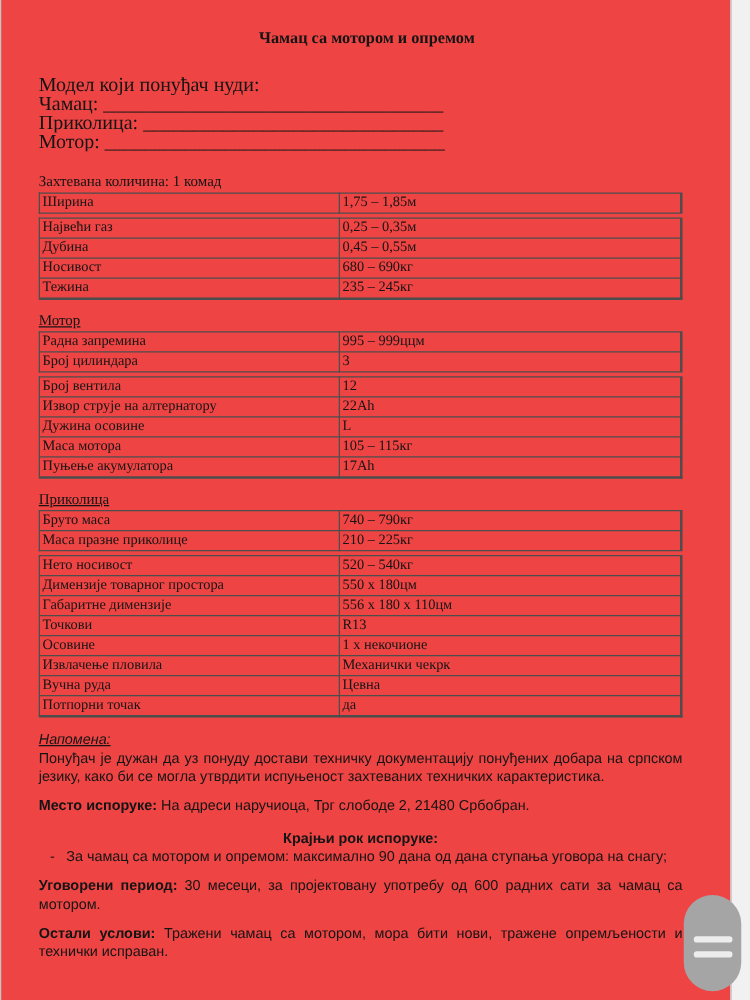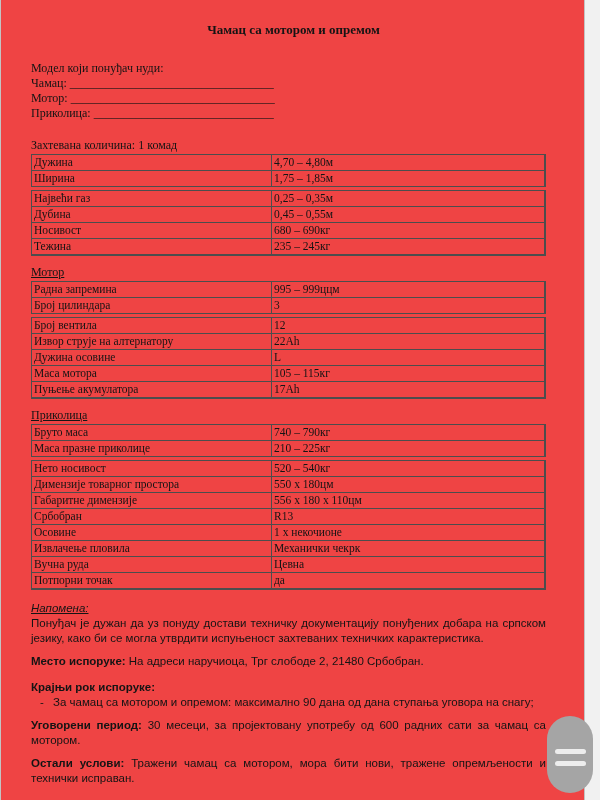--- a/index.html
+++ b/index.html
@@ -22,21 +22,21 @@
   .content {
     padding: 0 28px 0 30px;
   }
   .doc-title {
     margin-top: 22px;
     text-align: center;
     font-weight: bold;
     font-size: 13px;
     line-height: 15px;
   }
-  .model-section { margin-top: 24px; font-size: 12px; line-height: 15px; }
+  .model-section { margin-top: 24px; font-size: 16px; line-height: 15px; }
   .model-line { white-space: nowrap; overflow: hidden; }
   .quantity-line { margin-top: 17px; font-size: 12px; line-height: 15px; }
 
   .table-block { margin: 0; }
   .table-heading {
     margin-top: 9px;
     font-size: 12px;
     line-height: 15px;
     text-decoration: underline;
   }
@@ -70,21 +70,21 @@
     width: 515px;
   }
   .notes p { margin: 0; }
   .note-heading {
     font-weight: normal;
     font-style: italic;
     text-decoration: underline;
   }
   .just { text-align: justify; }
   .gap8  { margin-top: 8px !important; }
-  .gap11 { margin-top: 11px !important; }
+  .gap11 { margin-top: 11px !important; text-align: center; }
   .bullet-line { display: flex; }
   .bullet-dash { width: 22px; text-align: center; flex: none; }
   .bullet-text { flex: 1; }
 
   .floating-pill {
     position: absolute;
     right: 7px; bottom: 7px;
     width: 46px; height: 77px;
     border-radius: 23px;
     background: #a5a5a5;
@@ -106,33 +106,29 @@
 <body>
 
 <div class="page">
   <div class="content">
 
     <div class="doc-title">Чамац са мотором и опремом</div>
 
     <div class="model-section">
       <div class="model-line">Модел који понуђач нуди:</div>
       <div class="model-line"><span>Чамац:</span> <span>__________________________________</span></div>
+      <div class="model-line"><span>Приколица:</span> <span>______________________________</span></div>
       <div class="model-line"><span>Мотор:</span> <span>__________________________________</span></div>
-      <div class="model-line"><span>Приколица:</span> <span>______________________________</span></div>
     </div>
 
     <div class="quantity-line">Захтевана количина: 1 комад</div>
 
     <section class="table-block">
       <table class="spec part-top">
           <tbody>
-            <tr>
-              <td class="col-label">Дужина</td>
-              <td class="col-value">4,70 – 4,80м</td>
-            </tr>
             <tr>
               <td class="col-label">Ширина</td>
               <td class="col-value">1,75 – 1,85м</td>
             </tr>
           </tbody>
         </table>
       <table class="spec part-bottom">
           <tbody>
             <tr>
               <td class="col-label">Највећи газ</td>
@@ -216,21 +212,21 @@
             </tr>
             <tr>
               <td class="col-label">Димензије товарног простора</td>
               <td class="col-value">550 x 180цм</td>
             </tr>
             <tr>
               <td class="col-label">Габаритне димензије</td>
               <td class="col-value">556 x 180 x 110цм</td>
             </tr>
             <tr>
-              <td class="col-label">Србобран</td>
+              <td class="col-label">Точкови</td>
               <td class="col-value">R13</td>
             </tr>
             <tr>
               <td class="col-label">Осовине</td>
               <td class="col-value">1 x некочионе</td>
             </tr>
             <tr>
               <td class="col-label">Извлачење пловила</td>
               <td class="col-value">Механички чекрк</td>
             </tr>

